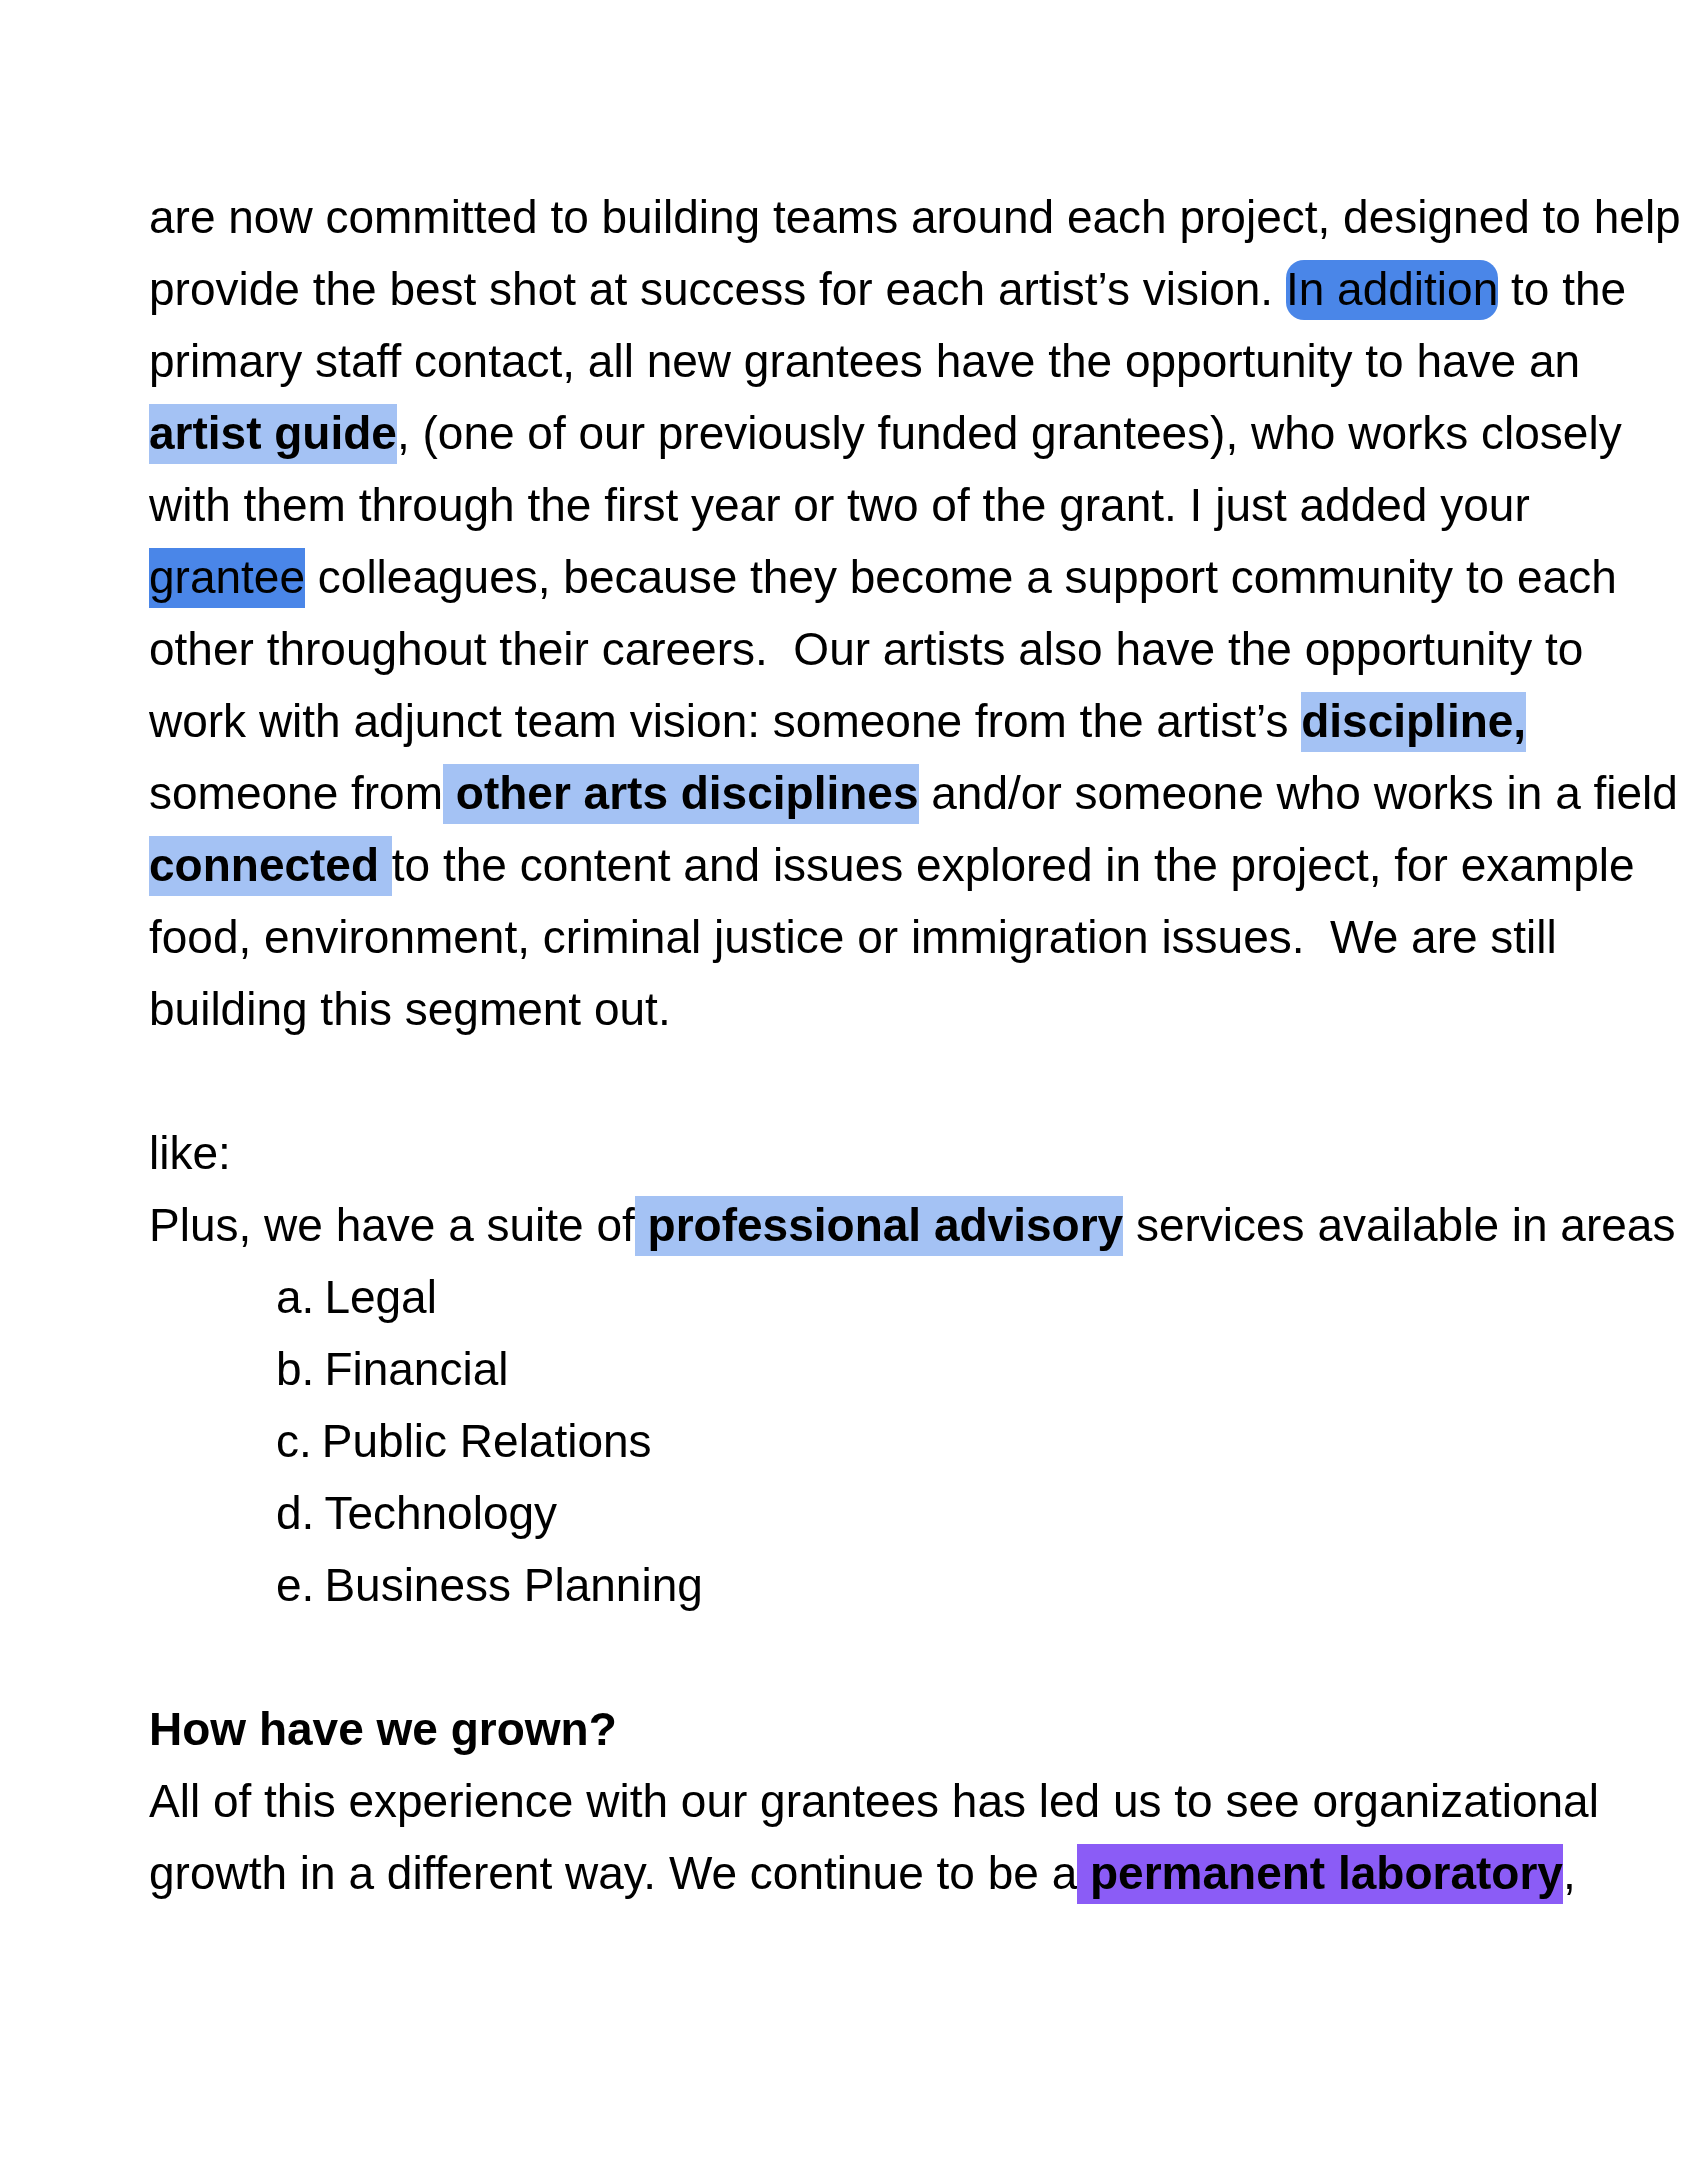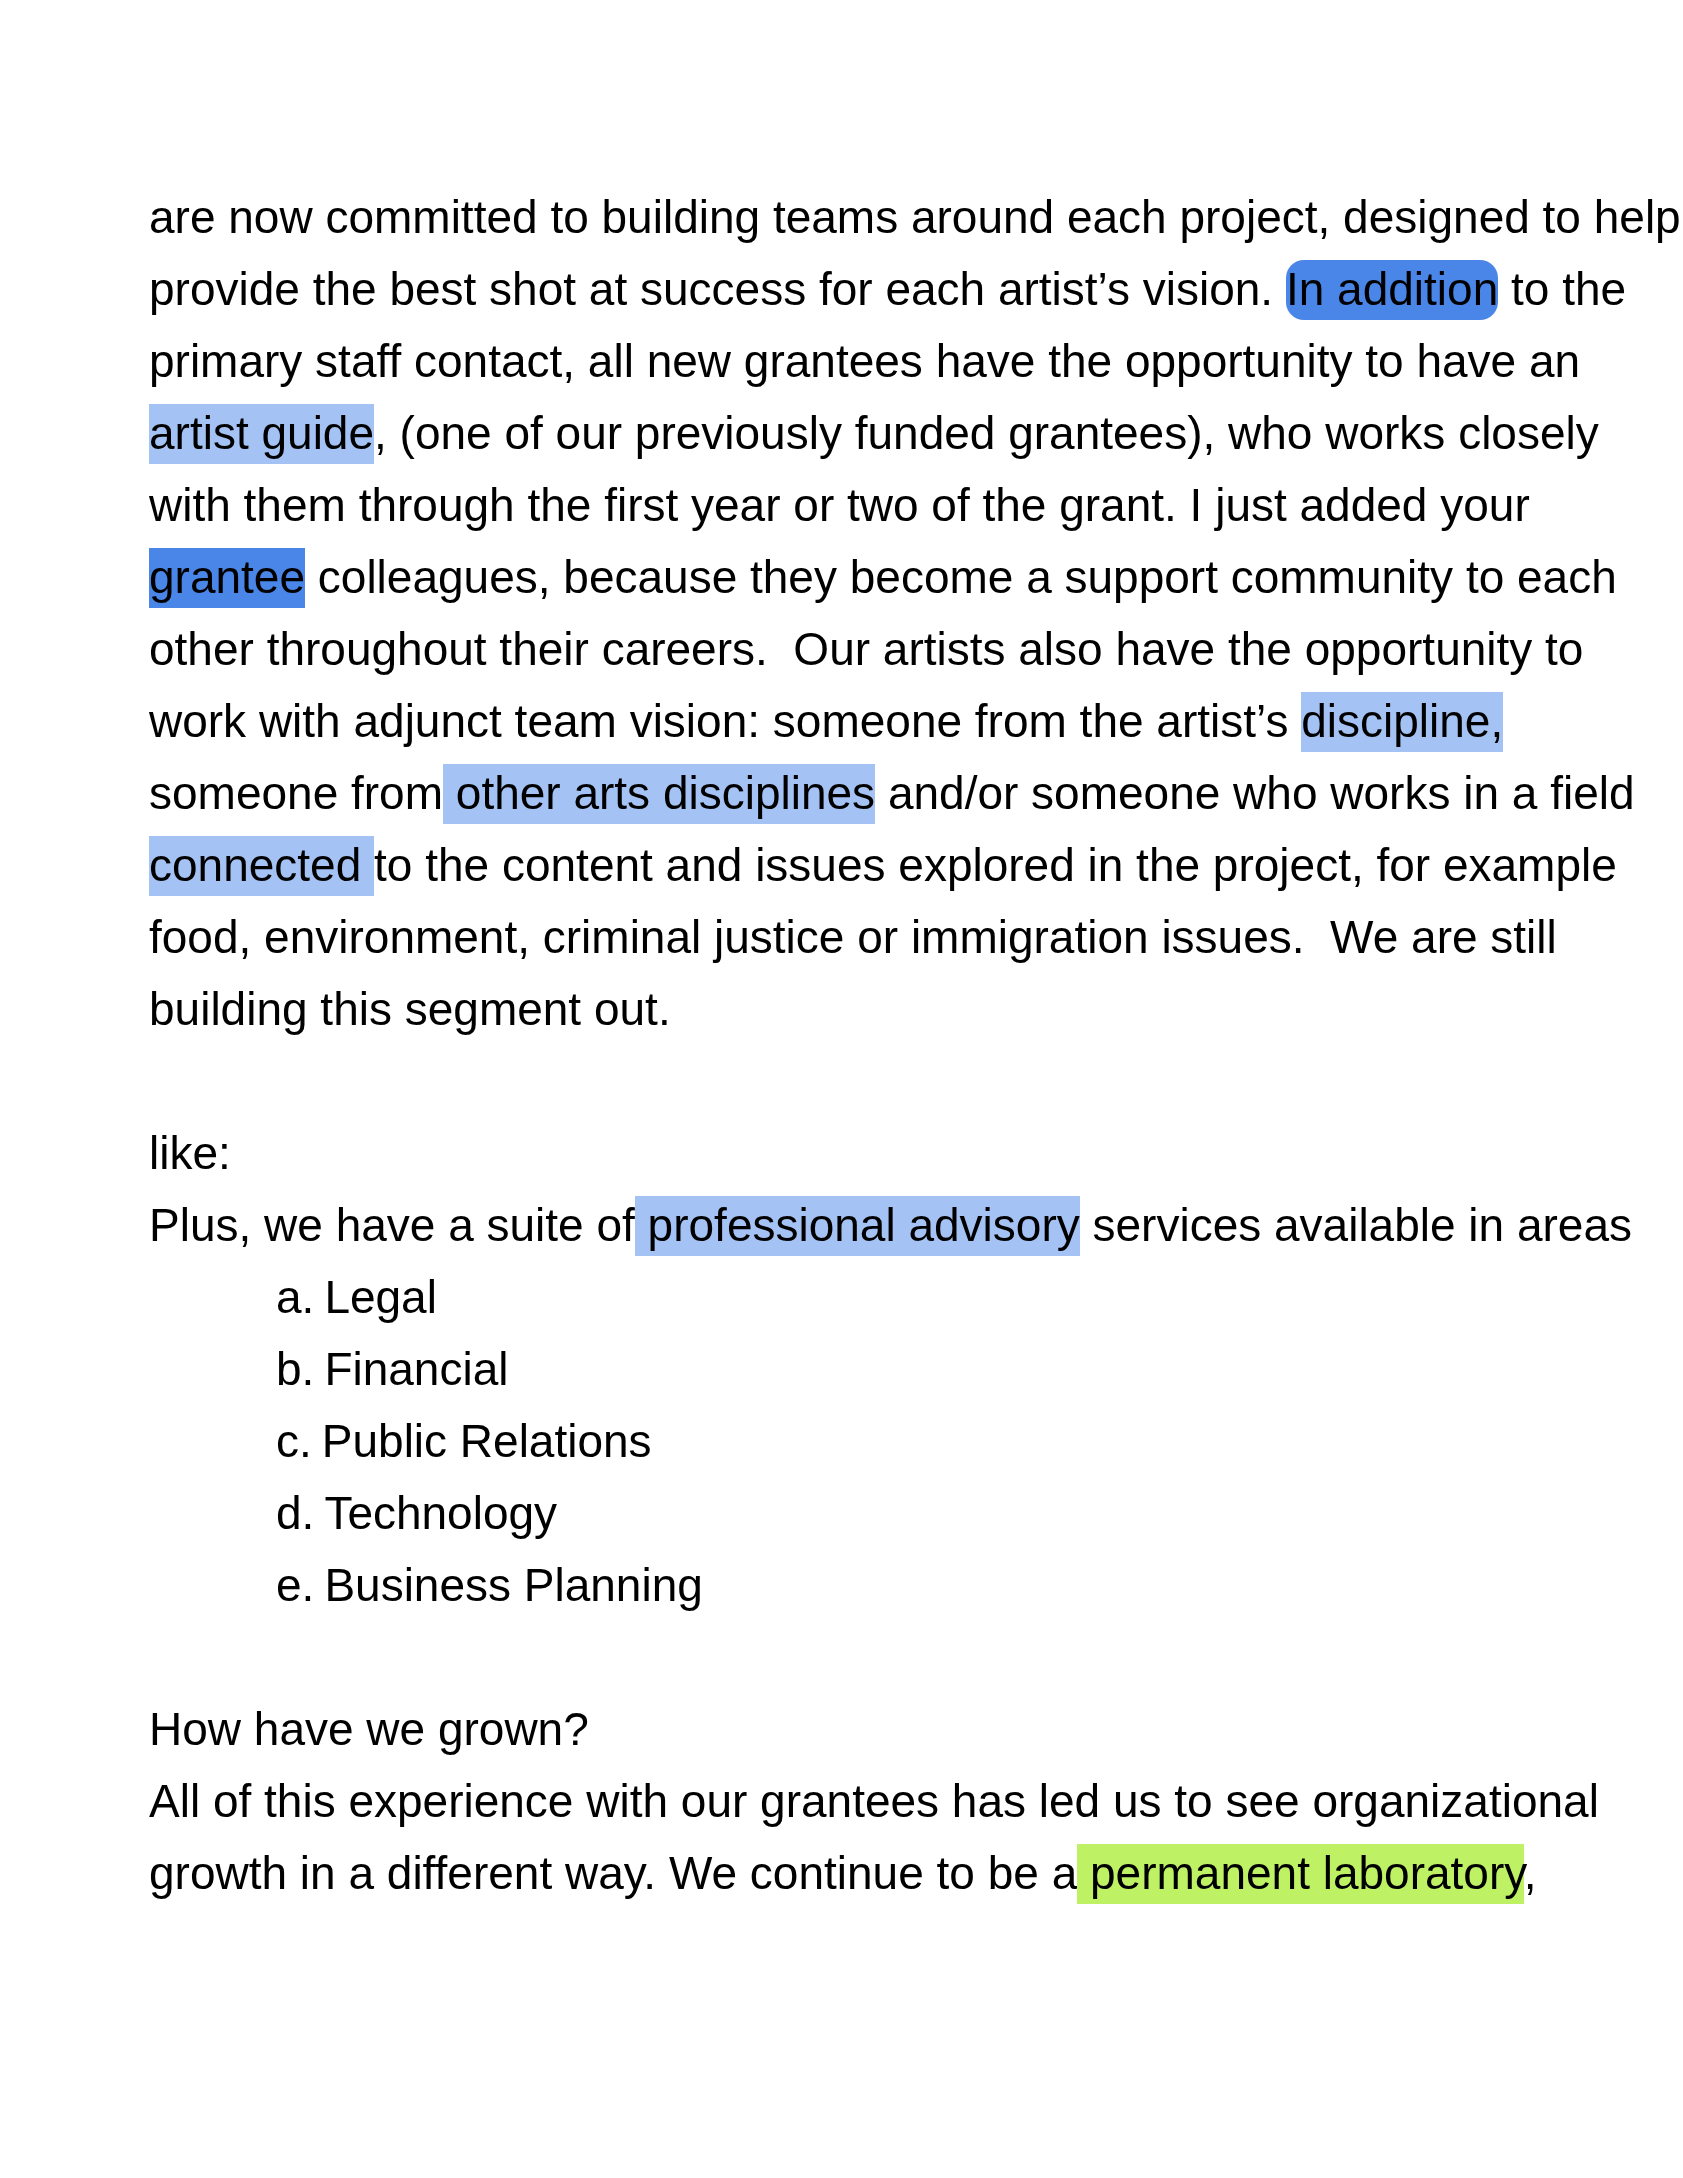--- a/index.html
+++ b/index.html
@@ -24,21 +24,21 @@
     left: 149px;
     right: 149px;
   }
   .line {
     white-space: pre;
   }
   .block.spacer {
     height: 72px;
   }
   .bold {
-    font-weight: 400;
+    font-weight: 700;
   }
   .hl {
     padding-top: 3px;
     padding-bottom: 5px;
   }
   .heading .line {
     font-weight: 700;
   }
   .list-line {
     padding-left: 127px;
@@ -77,17 +77,17 @@
         <div class="line list-line"><span class="list-marker">c.</span><span>Public Relations</span></div>
         <div class="line list-line"><span class="list-marker">d.</span><span>Technology</span></div>
         <div class="line list-line"><span class="list-marker">e.</span><span>Business Planning</span></div>
       </div>
       <div class="block spacer"></div>
       <div class="block heading">
         <div class="line"><span class="bold">How have we grown?</span></div>
       </div>
       <div class="block paragraph">
         <div class="line"><span>All of this experience with our grantees has led us to see organizational</span></div>
-        <div class="line"><span>growth in a different way. We continue to be a</span><span class="bold hl" style="background-color: #bef264;"> permanent laboratory</span><span>,</span></div>
+        <div class="line"><span>growth in a different way. We continue to be a</span><span class="bold hl" style="background-color: #8b5cf6;"> permanent laboratory</span><span>,</span></div>
       </div>
     </div>
 </div>
 
 
 </body></html>

